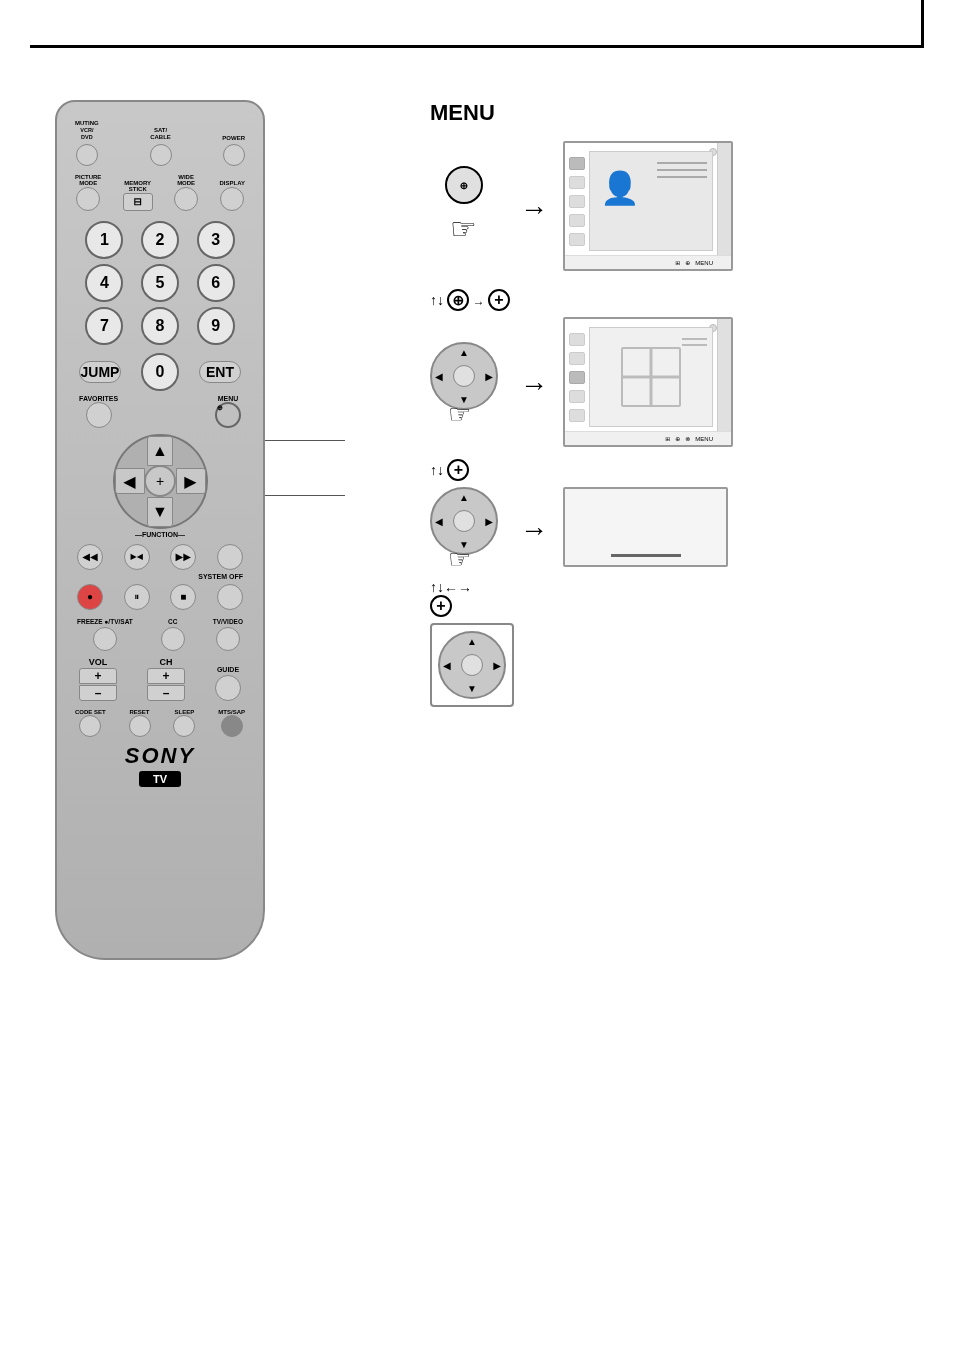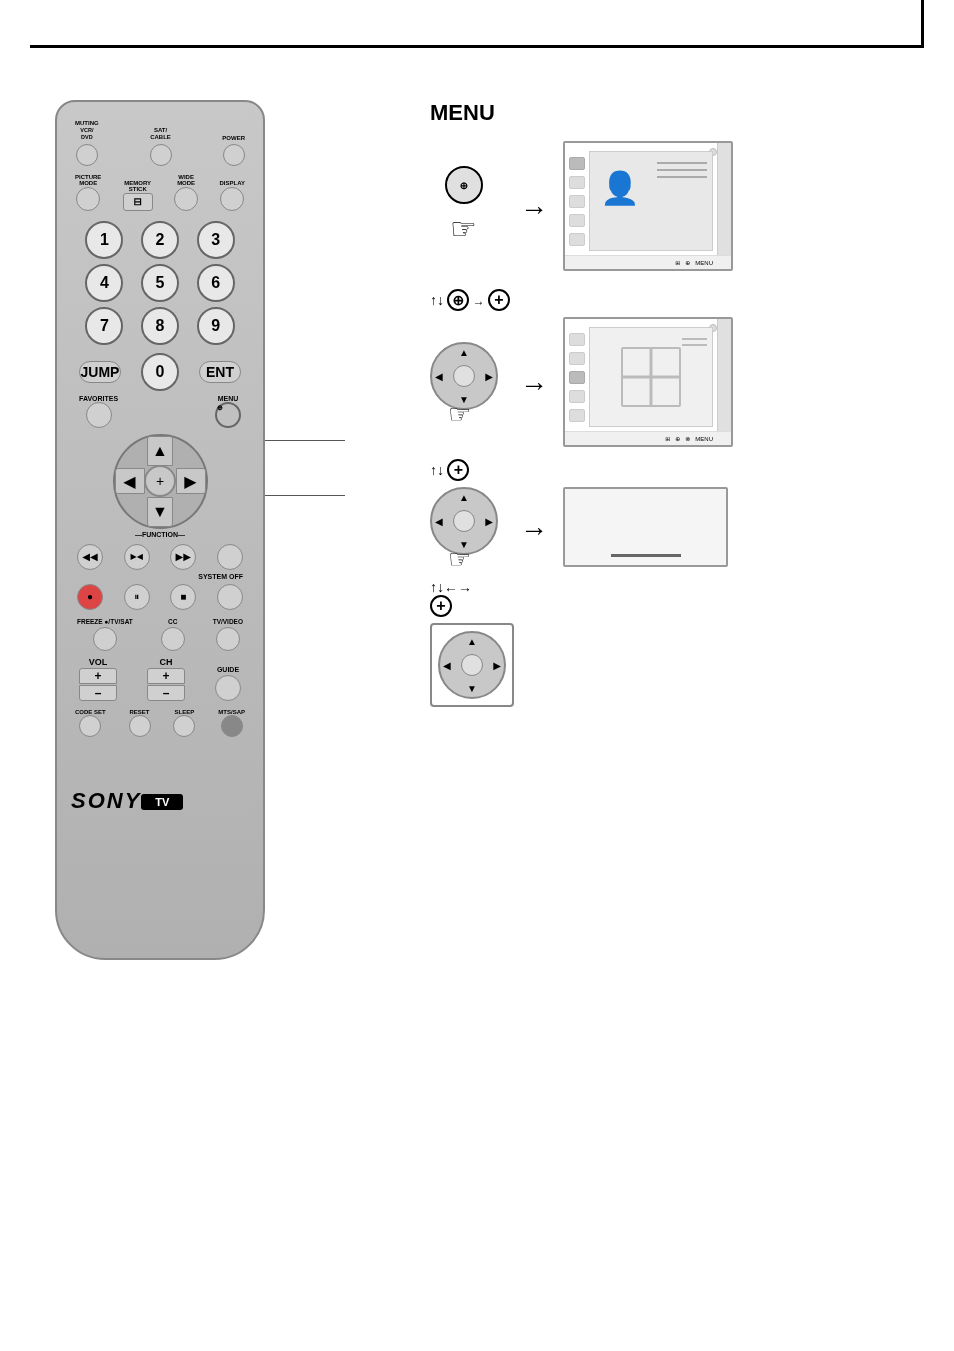--- a/index.html
+++ b/index.html
@@ -323,24 +323,23 @@
 
     .bottom-btn-item {
       display: flex;
       flex-direction: column;
       align-items: center;
     }
 
     
     .sony-brand {
       display: flex;
-      flex-direction: row;
+      flex-direction: column;
       align-items: center;
       padding: 4px;
-      margin-top: 45px;
     }
 
     .sony-text {
       font-size: 22px;
       font-weight: 900;
       color: #000;
       letter-spacing: 2px;
       font-style: italic;
     }
 

